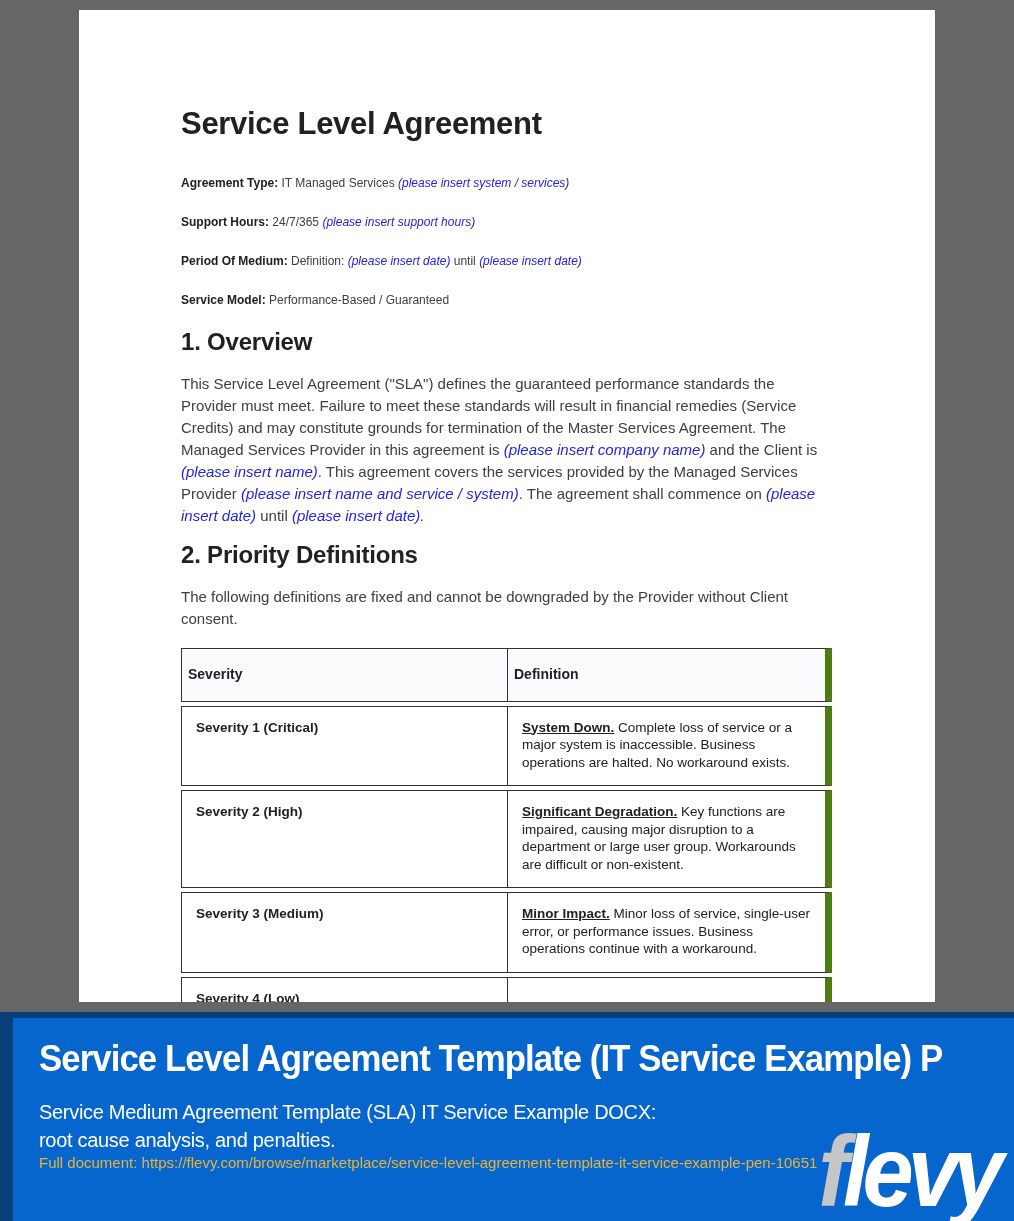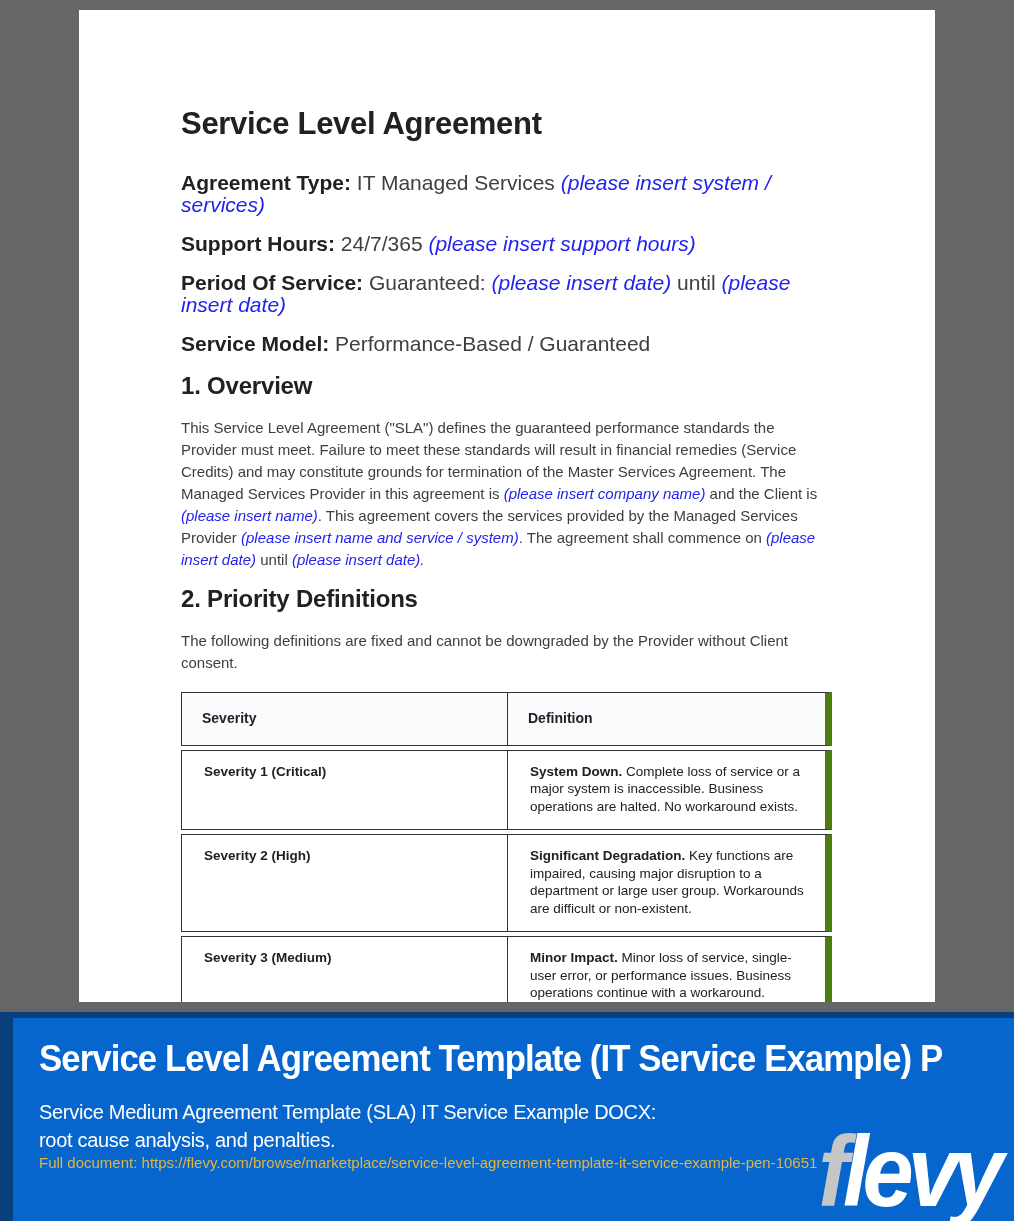--- a/index.html
+++ b/index.html
@@ -24,21 +24,21 @@
     color: #3c4043;
   }
   .doc-title {
     font-size: 31px;
     font-weight: bold;
     color: #202124;
     letter-spacing: -0.3px;
     margin-bottom: 30px;
   }
   .meta-line {
-    font-size: 21px;
+    font-size: 12px;
     line-height: 22px;
     margin-bottom: 17px;
   }
   .lbl { font-weight: bold; color: #202124; }
   .ph { color: #2222ee; font-style: italic; }
   h2.sec {
     font-size: 24px;
     font-weight: bold;
     color: #202124;
     margin-top: 9px;
@@ -58,39 +58,39 @@
     border-collapse: separate;
     border-spacing: 0 4px;
     margin-top: 8px;
     color: #202124;
   }
   table.sev th, table.sev td {
     border-top: 1px solid #2f3338;
     border-bottom: 1px solid #2f3338;
     vertical-align: top;
     text-align: left;
-    padding: 12px 14px 14px 22px;
+    padding: 12px 14px 14px 14px;
     font-size: 13.5px;
     line-height: 17.5px;
   }
   table.sev th:first-child, table.sev td:first-child {
     border-left: 1px solid #2f3338;
     border-right: 1px solid #2f3338;
   }
   table.sev th:last-child, table.sev td:last-child {
     border-right: 7px solid #4d7c0f;
   }
   table.sev th {
     background: #fafbfd;
     font-size: 14px;
     font-weight: bold;
-    padding: 17px 20px;
+    padding: 17px 6px;
   }
   td.sev-name { font-weight: bold; font-size: 14px; }
-  .lead { font-weight: bold; }
+  .lead { font-weight: bold; text-decoration: underline; }
 
   
   .banner {
     position: absolute;
     left: 0; top: 1012px;
     width: 1014px; height: 209px;
     background: #0766cd;
   }
   .banner-top-line {
     position: absolute; left: 0; top: 0;
@@ -152,21 +152,21 @@
 
 <div class="page">
   <div class="doc">
 
     <div class="doc-title">Service Level Agreement</div>
 
     <div class="meta-line"><span class="lbl">Agreement Type:</span><span> IT Managed Services </span><span class="ph">(please insert system / services)</span></div>
 
     <div class="meta-line"><span class="lbl">Support Hours:</span><span> 24/7/365 </span><span class="ph">(please insert support hours)</span></div>
 
-    <div class="meta-line"><span class="lbl">Period Of Service:</span><span> Guaranteed: </span><span class="ph">(please insert date)</span><span> until </span><span class="ph">(please insert date)</span></div>
+    <div class="meta-line"><span class="lbl">Period Of Medium:</span><span> Definition: </span><span class="ph">(please insert date)</span><span> until </span><span class="ph">(please insert date)</span></div>
 
     <div class="meta-line"><span class="lbl">Service Model:</span><span> Performance-Based / Guaranteed</span></div>
 
     <h2 class="sec">1. Overview</h2>
 
     <p class="body"><span>This Service Level Agreement ("SLA") defines the guaranteed performance standards the Provider must meet. Failure to meet these standards will result in financial remedies (Service Credits) and may constitute grounds for termination of the Master Services Agreement. The Managed Services Provider in this agreement is </span><span class="ph">(please insert company name)</span><span> and the Client is </span><span class="ph">(please insert name)</span><span>.  This agreement covers the services provided by the Managed Services Provider </span><span class="ph">(please insert name and service / system)</span><span>.  The agreement shall commence on </span><span class="ph">(please insert date)</span><span> until </span><span class="ph">(please insert date).</span></p>
 
     <h2 class="sec">2. Priority Definitions</h2>
 
     <p class="body">The following definitions are fixed and cannot be downgraded by the Provider without Client consent.</p>

